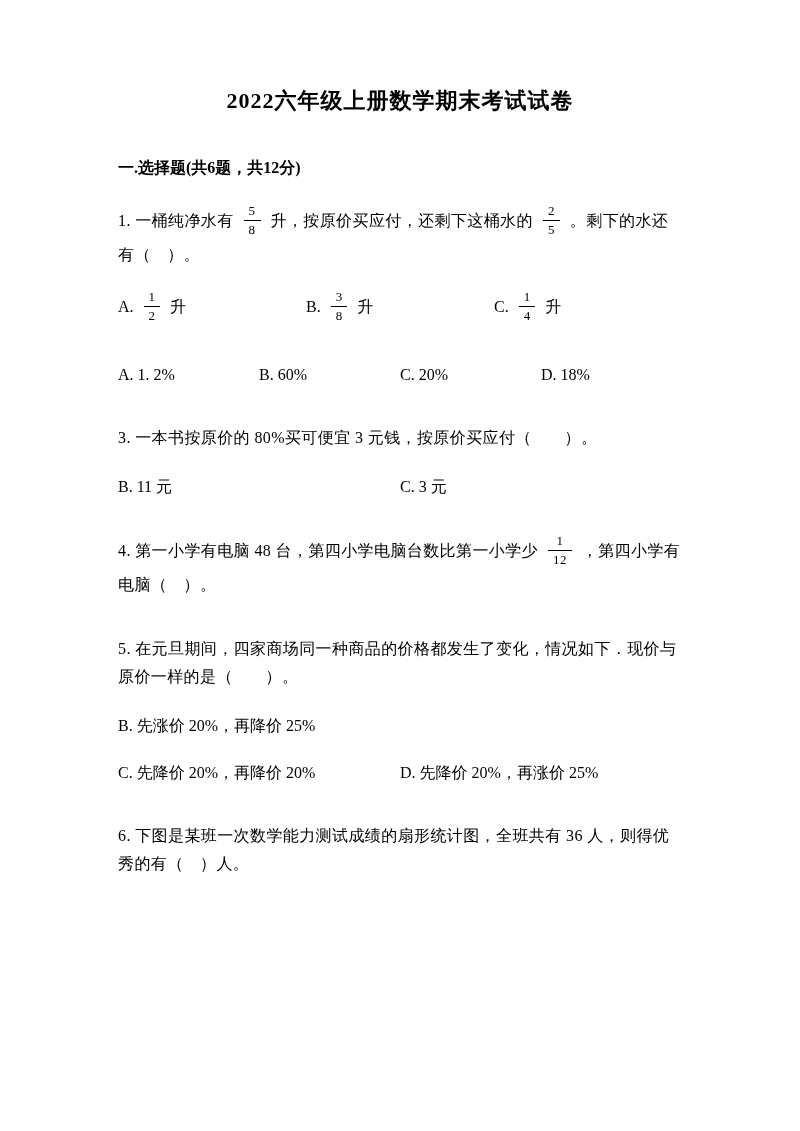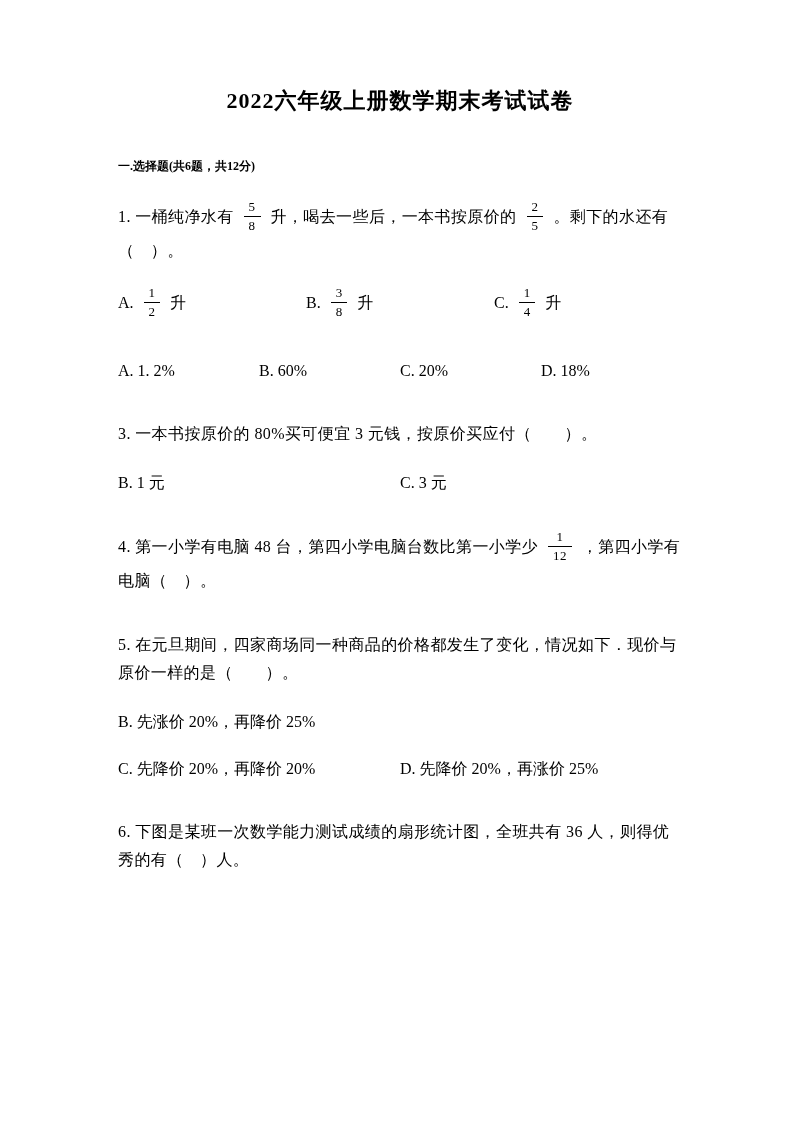--- a/index.html
+++ b/index.html
@@ -22,21 +22,21 @@
   }
   .title {
     text-align: center;
     font-size: 22px;
     font-weight: bold;
     margin: 0 0 42px 0;
     letter-spacing: 1px;
   }
   .section-header {
     font-weight: bold;
-    font-size: 12px;
+    font-size: 16px;
     margin: 0 0 26px 0;
   }
   .question {
     margin-bottom: 36px;
   }
   .stem {
     font-size: 16px;
     line-height: 1.75;
     letter-spacing: 0.4px;
   }
@@ -72,39 +72,39 @@
   }
 </style>
 </head>
 <body>
 
 <div class="page">
   <h1 class="title">2022六年级上册数学期末考试试卷</h1>
   <div class="section-header">一.选择题(共6题，共12分)</div>
   <div id="questions">
       <div class="question">
-        <div class="stem"><span>1. 一桶纯净水有</span><span class="frac"><span class="num">5</span><span class="den">8</span></span><span>升，喝去一些后，一本书按原价的</span><span class="frac"><span class="num">2</span><span class="den">5</span></span><span>。剩下的水还有（　）。</span></div>
+        <div class="stem"><span>1. 一桶纯净水有</span><span class="frac"><span class="num">5</span><span class="den">8</span></span><span>升，按原价买应付，还剩下这桶水的</span><span class="frac"><span class="num">2</span><span class="den">5</span></span><span>。剩下的水还有（　）。</span></div>
         <div class="opt-row cols-3">
           <div class="option"><span>A.</span><span class="frac"><span class="num">1</span><span class="den">2</span></span><span>升</span></div>
           <div class="option"><span>B.</span><span class="frac"><span class="num">3</span><span class="den">8</span></span><span>升</span></div>
           <div class="option"><span>C.</span><span class="frac"><span class="num">1</span><span class="den">4</span></span><span>升</span></div>
         </div>
       </div>
       <div class="question">
         <div class="opt-row cols-4">
           <div class="option"><span>A. 1. 2%</span></div>
           <div class="option"><span>B. 60%</span></div>
           <div class="option"><span>C. 20%</span></div>
           <div class="option"><span>D. 18%</span></div>
         </div>
       </div>
       <div class="question">
         <div class="stem"><span>3. 一本书按原价的 80%买可便宜 3 元钱，按原价买应付（　　）。</span></div>
         <div class="opt-row cols-3">
-          <div class="option"><span>B. 1 元</span></div>
+          <div class="option"><span>B. 11 元</span></div>
           <div class="option"><span>C. 3 元</span></div>
         </div>
       </div>
       <div class="question">
         <div class="stem"><span>4. 第一小学有电脑 48 台，第四小学电脑台数比第一小学少</span><span class="frac"><span class="num">1</span><span class="den">12</span></span><span>，第四小学有电脑（　）。</span></div>
       </div>
       <div class="question">
         <div class="stem"><span>5. 在元旦期间，四家商场同一种商品的价格都发生了变化，情况如下．现价与原价一样的是（　　）。</span></div>
         <div class="opt-row cols-2">
           <div class="option"><span>B. 先涨价 20%，再降价 25%</span></div>

